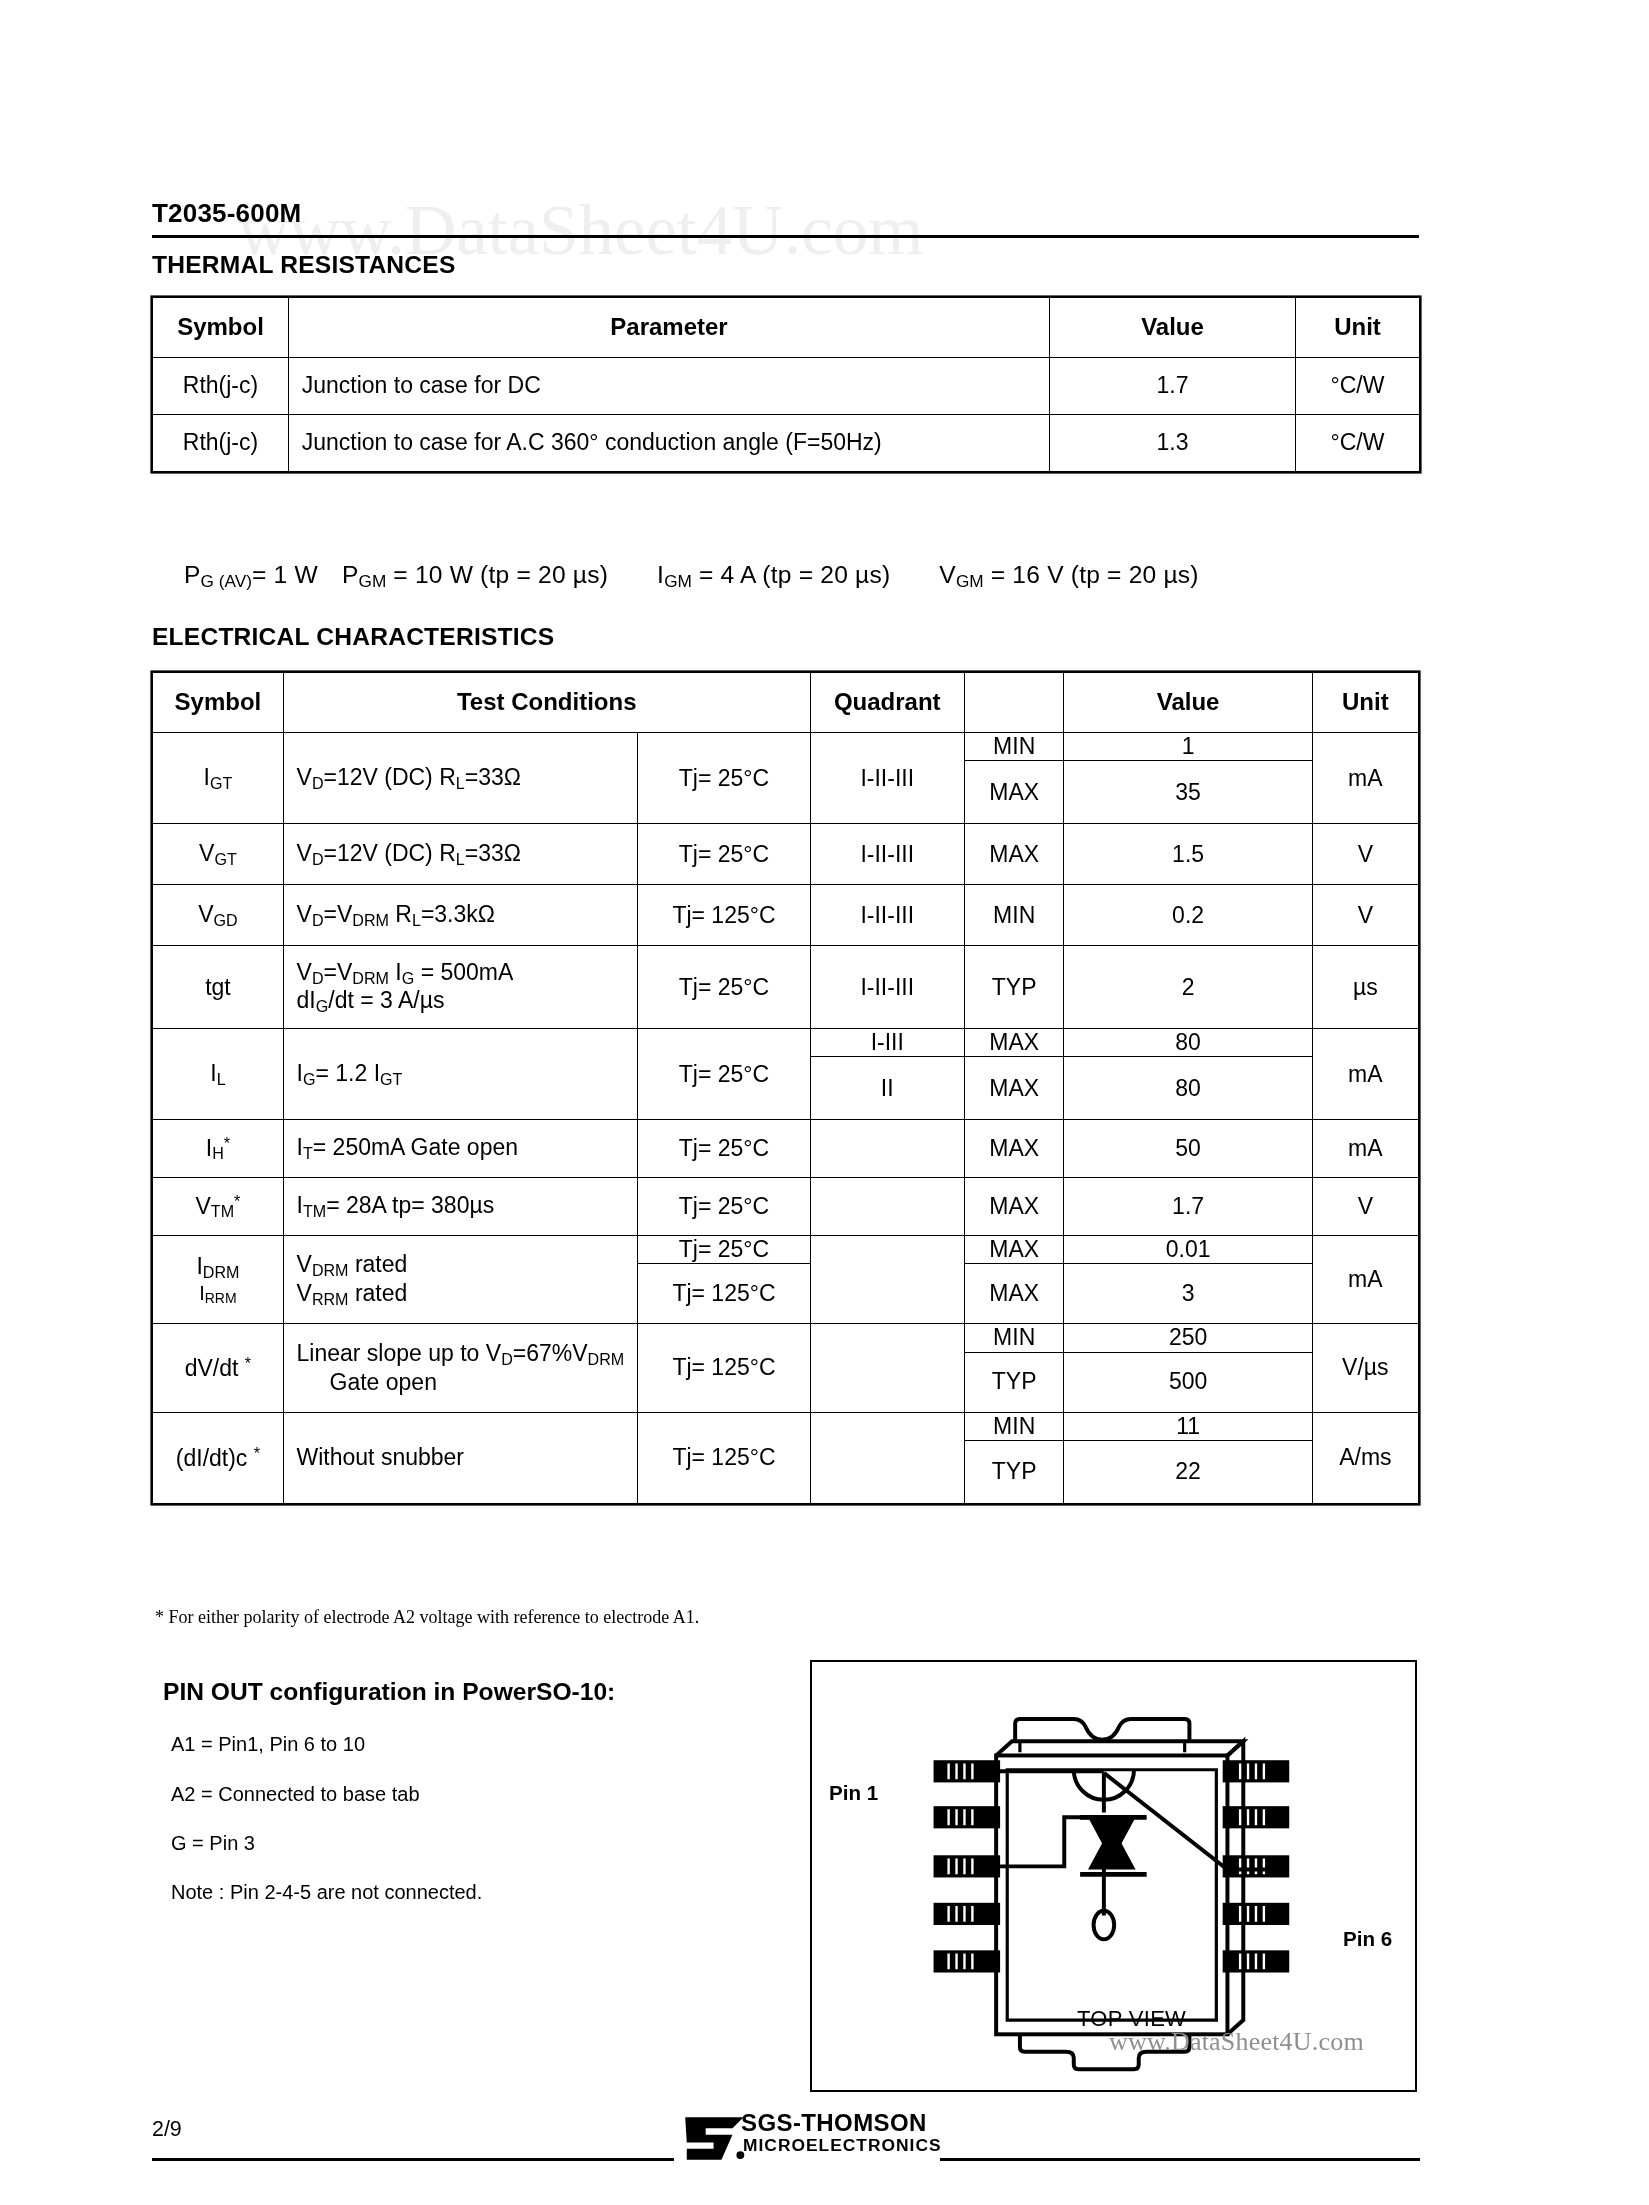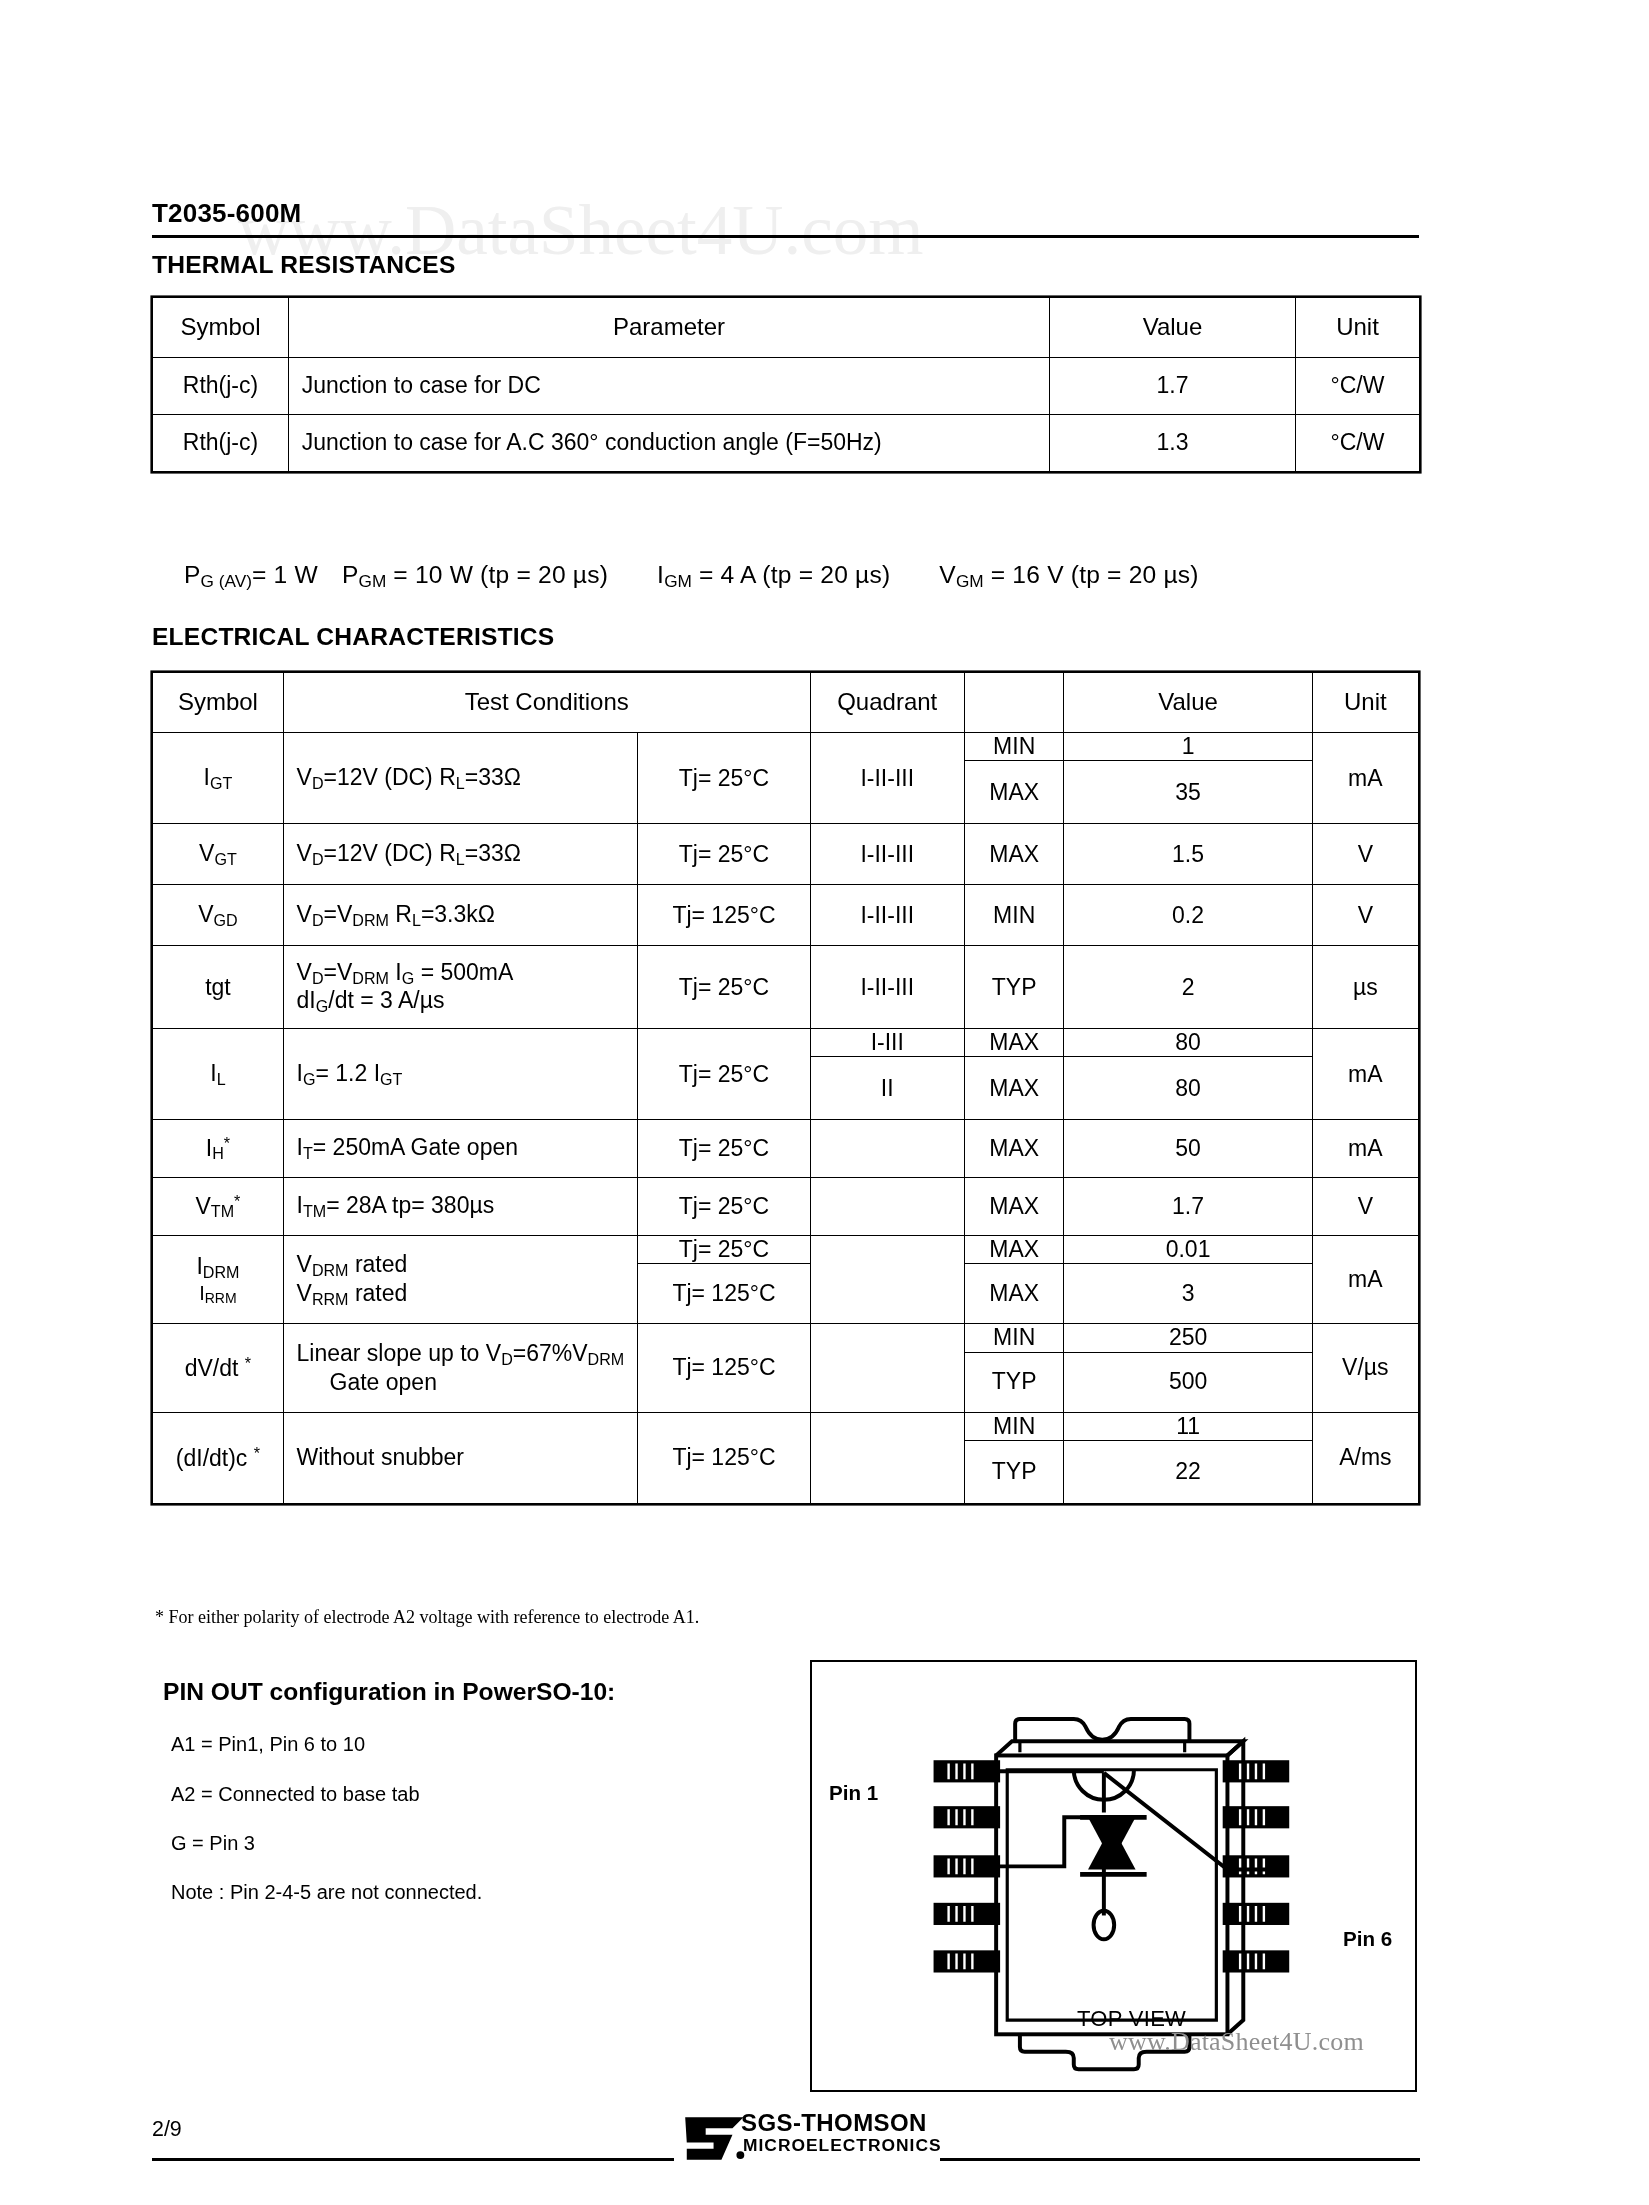--- a/index.html
+++ b/index.html
@@ -18,21 +18,21 @@
   .sec-head .norm{font-weight:normal;}
 
   
   table.dt{position:absolute;border-collapse:collapse;table-layout:fixed;background:#fff;}
   table.dt td,table.dt th{
     border:1.6px solid #000;
     font-size:23px;font-weight:normal;
     padding:0 8px;vertical-align:middle;text-align:center;
     line-height:1.18;
   }
-  table.dt th{font-weight:normal;font-size:24px;margin-top:31px;}
+  table.dt th{font-weight:bold;font-size:24px;margin-top:31px;}
   table.dt .lft{text-align:left;padding-left:12.7px;}
   .outer{box-shadow:0 0 0 1.6px #000;}
   sub{font-size:.70em;vertical-align:-.22em;letter-spacing:0;}
   sup{font-size:.70em;vertical-align:.42em;}
   .nb{white-space:nowrap;}
 
   
   .thicktop > td{border-top:3.2px solid #000;}
   .thickbot > td{border-bottom:3.2px solid #000;}
 

